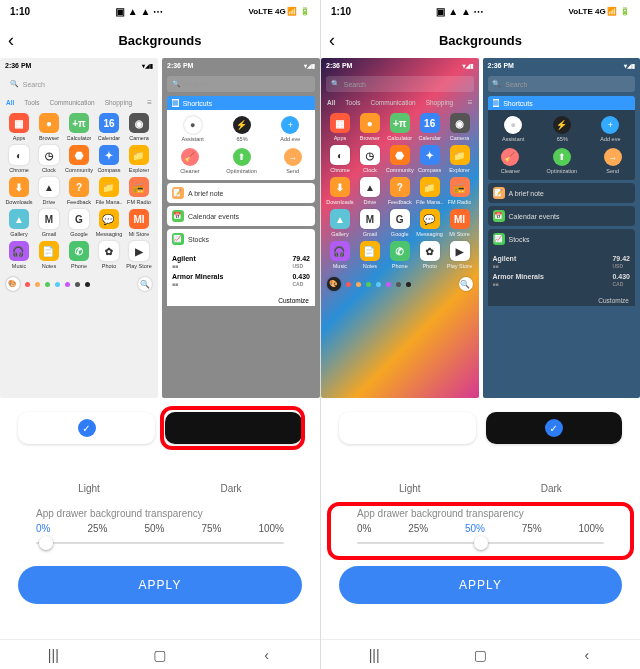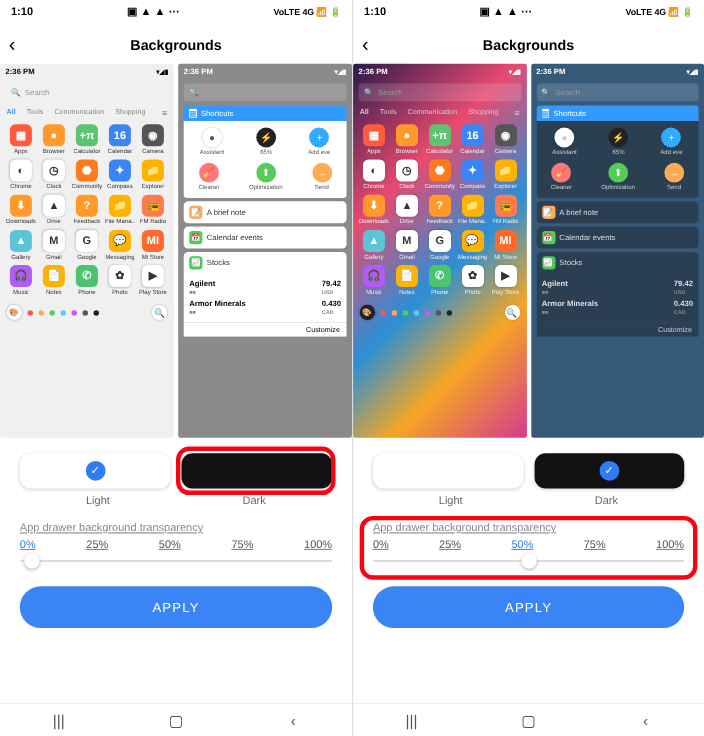--- a/index.html
+++ b/index.html
@@ -46,23 +46,23 @@
   .preview.widgets.darkbg .stock { background: #2a3f52; color: #ddd; }
   .stock-row { display: flex; justify-content: space-between; padding: 2px 0; font-size: 7px; }
   .stock-row .v { font-weight: 600; }
   .stock-row .sub { font-size: 5px; color: #888; }
   .customize { text-align: right; padding: 4px 6px 2px; font-size: 6.5px; background: #fff; margin: 0 5px; }
   .preview.widgets.darkbg .customize { background: #2a3f52; color: #ccc; }
   .sel-row { display: flex; gap: 10px; padding: 14px 18px 4px; position: relative; }
   .sel { flex: 1; height: 32px; border-radius: 10px; display: flex; align-items: center; justify-content: center; box-shadow: 0 1px 3px rgba(0,0,0,0.15); }
   .sel.light { background: #fff; } .sel.dark { background: #111; }
   .check { width: 18px; height: 18px; border-radius: 9px; background: #2f7df6; display: flex; align-items: center; justify-content: center; color: #fff; font-size: 10px; }
-  .sel-labels { display: flex; padding: 2px 18px 8px; }
+  .sel-labels { display: flex; padding: 2px 18px 8px; margin-top: 33px; }
   .sel-labels span { flex: 1; text-align: center; font-size: 10px; color: #666; }
-  .transparency { padding: 6px 18px; font-size: 10px; color: #888; position: relative; text-decoration: underline; }
+  .transparency { padding: 6px 36px; font-size: 10px; color: #888; position: relative; }
   .trow { display: flex; justify-content: space-between; padding: 4px 0 2px; font-size: 10px; }
   .trow span { color: #555; }
   .trow span.cur { color: #2f7df6; }
   .slider { position: relative; height: 18px; margin-top: -2px; }
   .slider .track { position: absolute; top: 8px; left: 0; right: 0; height: 2px; background: #ddd; border-radius: 1px; }
   .slider .thumb { position: absolute; top: 2px; width: 14px; height: 14px; border-radius: 7px; background: #fff; box-shadow: 0 1px 3px rgba(0,0,0,0.35); transform: translateX(-50%); }
   .apply { margin: 8px 18px; height: 38px; border-radius: 19px; background: #3a85f5; color: #fff; display: flex; align-items: center; justify-content: center; font-size: 12px; font-weight: 500; letter-spacing: 1px; }
   .navbar { margin-top: auto; height: 30px; display: flex; justify-content: space-around; align-items: center; color: #555; font-size: 14px; border-top: 1px solid #eee; }
   .navbar .nb { width: 40px; text-align: center; }
   .redbox { position: absolute; border: 4px solid #ff0010; border-radius: 12px; pointer-events: none; }

